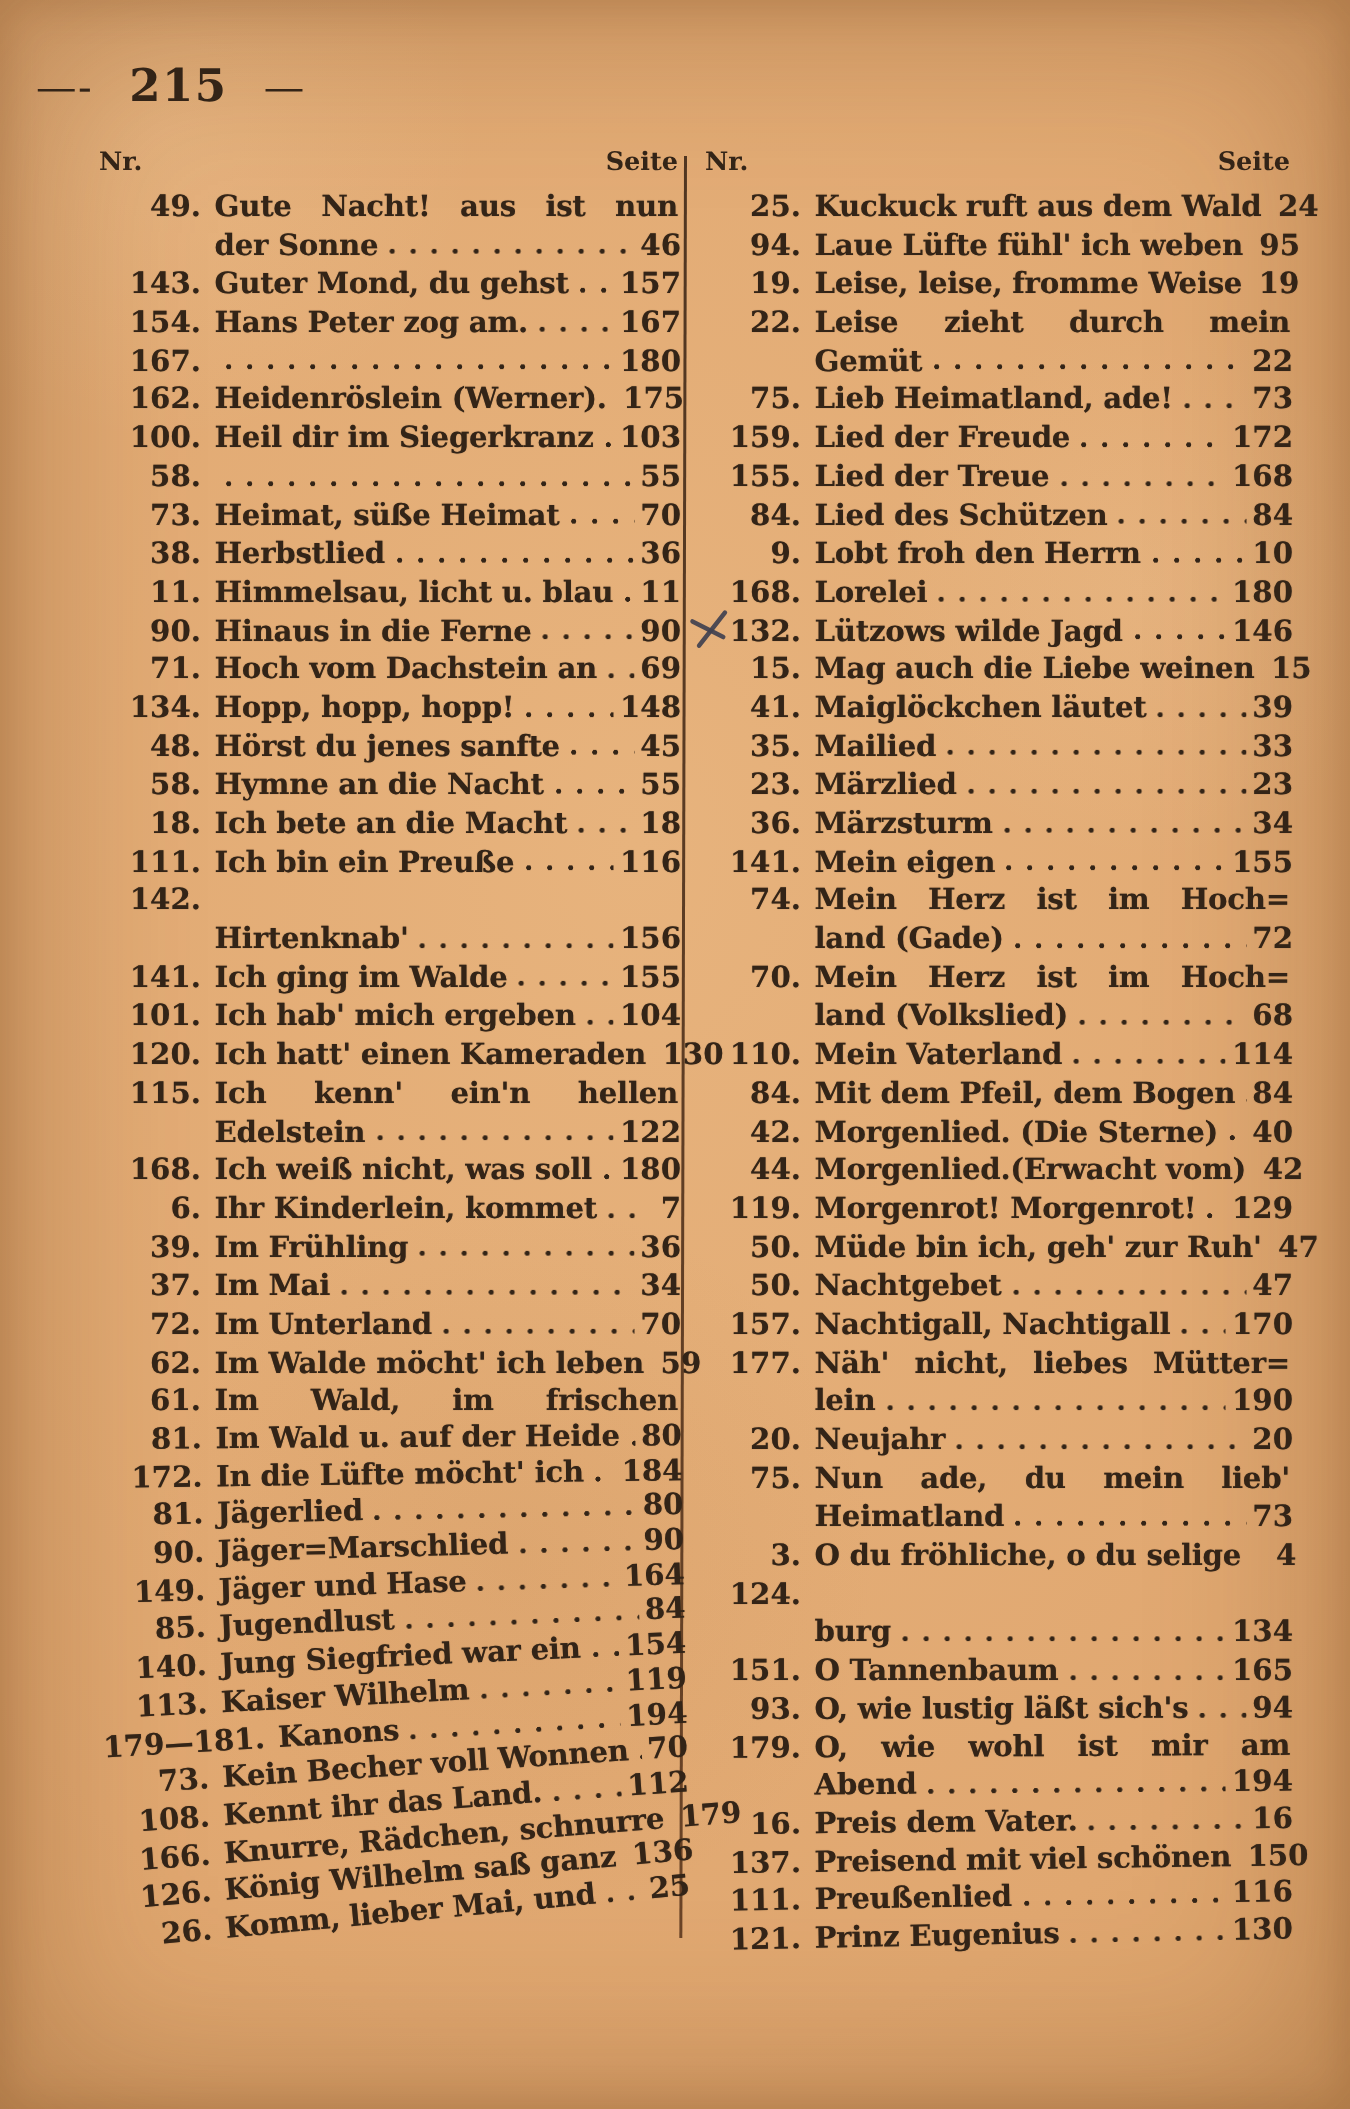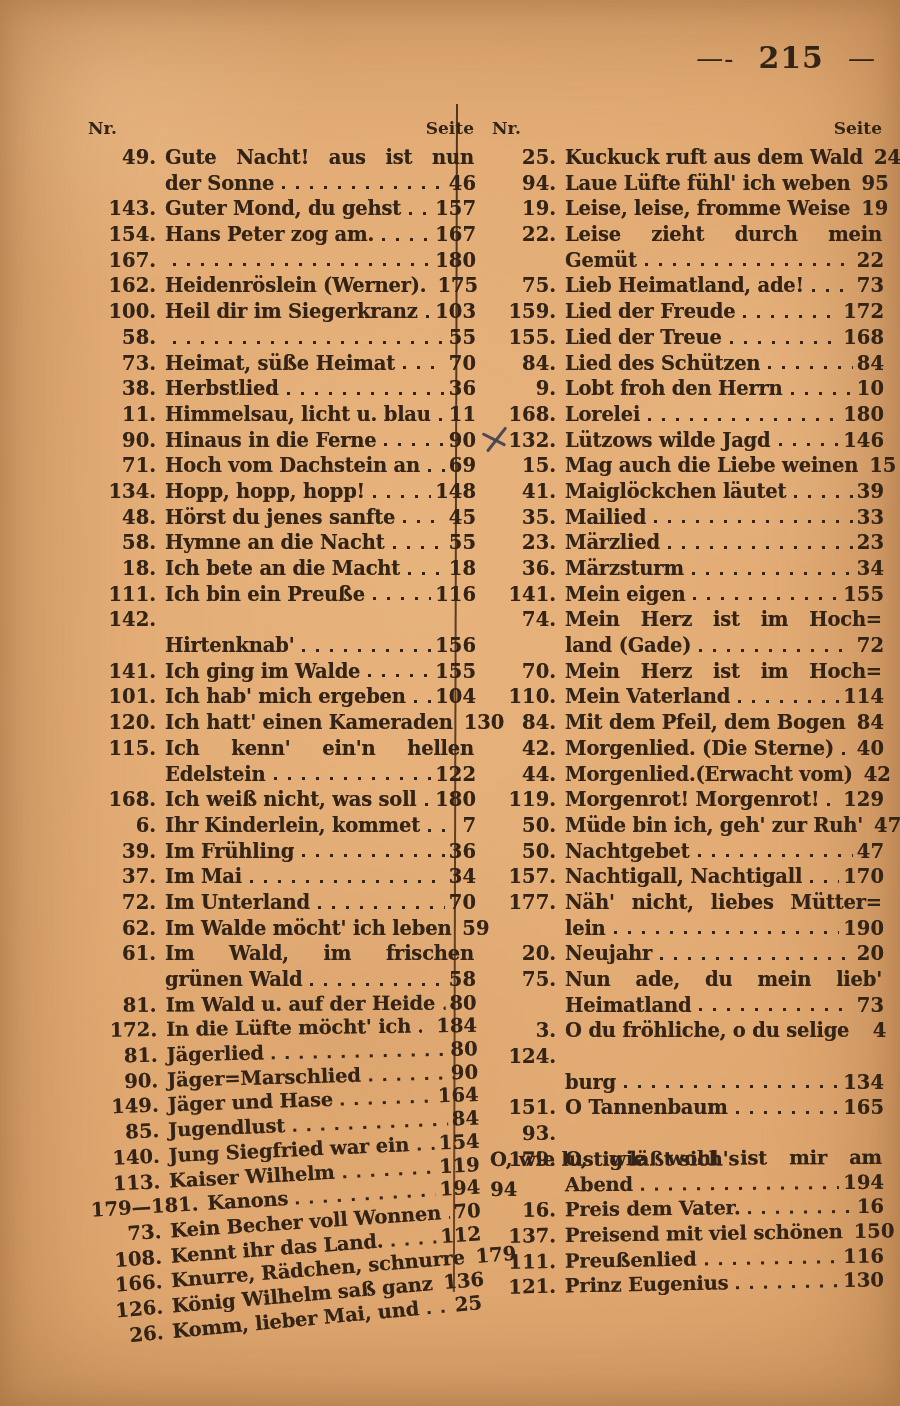--- a/index.html
+++ b/index.html
@@ -13,30 +13,30 @@
     position:relative;width:900px;height:1406px;overflow:hidden;
     font-family:"DejaVu Serif",serif;color:var(--ink);
     background:
       radial-gradient(circle 300px at 12% 6%, rgba(250,228,190,.16), transparent 70%),
       radial-gradient(circle 260px at 85% 28%, rgba(250,228,190,.12), transparent 70%),
       radial-gradient(circle 340px at 38% 74%, rgba(168,112,58,.10), transparent 72%),
       radial-gradient(ellipse 130% 115% at 47% 40%, #e7b37d 0%, #e0a770 50%, #d59d63 78%, #bd8349 100%);
     box-shadow: inset 0 0 110px 24px rgba(110,63,22,.30), inset 0 0 24px 6px rgba(110,63,22,.18);
   }
   .page-header{
-    position:absolute;top:40px;left:0;width:100%;text-align:right;
+    position:absolute;top:40px;left:0;width:100%;text-align:left;
     font-size:30px;font-weight:700;letter-spacing:1px;
   }
   .page-header .dash{font-weight:400;margin:0 24px;font-size:27px;}
   .divider{
     position:absolute;left:456px;top:104px;width:2px;height:1188px;
     background:linear-gradient(var(--divider), #6a4326);
     transform:rotate(0.15deg);transform-origin:top center;
   }
-  .col{position:absolute;top:118px;margin-left:22px;}
+  .col{position:absolute;top:98px;}
   .col-left{left:64px;width:390px;}
   .col-right{left:468px;width:394px;}
   .col-head{
     display:flex;justify-content:space-between;align-items:baseline;
     font-size:17px;font-weight:700;margin-bottom:7px;padding:0 2px;
   }
   .rows{position:relative;}
   .row{
     display:flex;align-items:baseline;position:relative;
     height:25.7px;line-height:25.7px;font-size:19.5px;font-weight:700;
@@ -253,26 +253,20 @@
         <div class="row">
           <span class="nr">62.</span>
           <span class="title">Im Walde möcht' ich leben</span>
           <span class="leader"></span>
           <span class="pg">59</span>
         </div>
         <div class="row">
           <span class="nr">61.</span>
           <span class="title stretch">Im Wald, im frischen</span>
         </div>
-        <div class="row">
-          <span class="nr"></span>
-          <span class="title">grünen Wald</span>
-          <span class="leader"></span>
-          <span class="pg">58</span>
-        </div>
         <div class="row" style="transform: rotate(-0.38deg) translateX(0.6px); transform-origin: 0% 50%;">
           <span class="nr">81.</span>
           <span class="title">Im Wald u. auf der Heide</span>
           <span class="leader"></span>
           <span class="pg">80</span>
         </div>
         <div class="row" style="transform: rotate(-0.76deg) translateX(1.1px); transform-origin: 0% 50%;">
           <span class="nr">172.</span>
           <span class="title">In die Lüfte möcht' ich</span>
           <span class="leader"></span>
@@ -473,20 +467,26 @@
           <span class="nr"></span>
           <span class="title">land (Gade)</span>
           <span class="leader"></span>
           <span class="pg">72</span>
         </div>
         <div class="row">
           <span class="nr">70.</span>
           <span class="title stretch">Mein Herz ist im Hoch=</span>
         </div>
         <div class="row">
+          <span class="nr"></span>
+          <span class="title">land (Volkslied)</span>
+          <span class="leader"></span>
+          <span class="pg">68</span>
+        </div>
+        <div class="row">
           <span class="nr">110.</span>
           <span class="title">Mein Vaterland</span>
           <span class="leader"></span>
           <span class="pg">114</span>
         </div>
         <div class="row">
           <span class="nr">84.</span>
           <span class="title">Mit dem Pfeil, dem Bogen</span>
           <span class="leader"></span>
           <span class="pg">84</span>
@@ -567,21 +567,21 @@
           <span class="title">burg</span>
           <span class="leader"></span>
           <span class="pg">134</span>
         </div>
         <div class="row">
           <span class="nr">151.</span>
           <span class="title">O Tannenbaum</span>
           <span class="leader"></span>
           <span class="pg">165</span>
         </div>
-        <div class="row" style="transform: rotate(-0.16deg); transform-origin: 0% 50%; flex-direction: column;">
+        <div class="row" style="transform: rotate(-0.16deg); transform-origin: 0% 50%;">
           <span class="nr">93.</span>
           <span class="title">O, wie lustig läßt sich's</span>
           <span class="leader"></span>
           <span class="pg">94</span>
         </div>
         <div class="row" style="transform: rotate(-0.32deg); transform-origin: 0% 50%;">
           <span class="nr">179.</span>
           <span class="title stretch">O, wie wohl ist mir am</span>
         </div>
         <div class="row" style="transform: rotate(-0.48deg); transform-origin: 0% 50%;">

